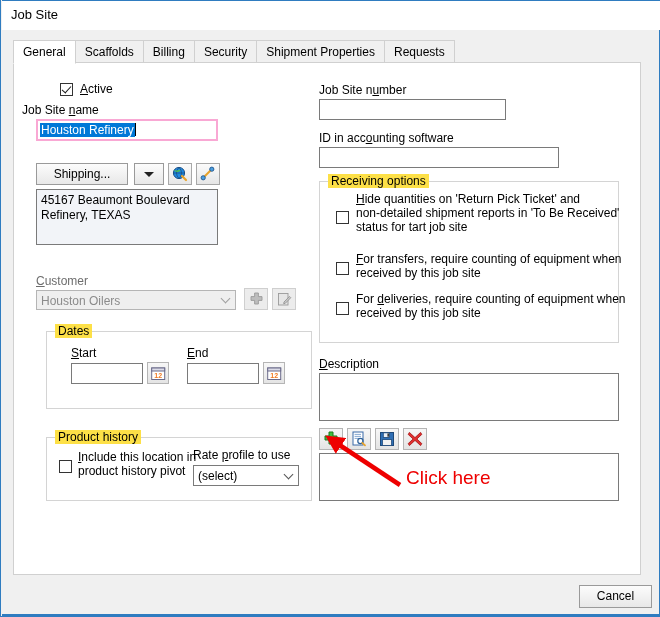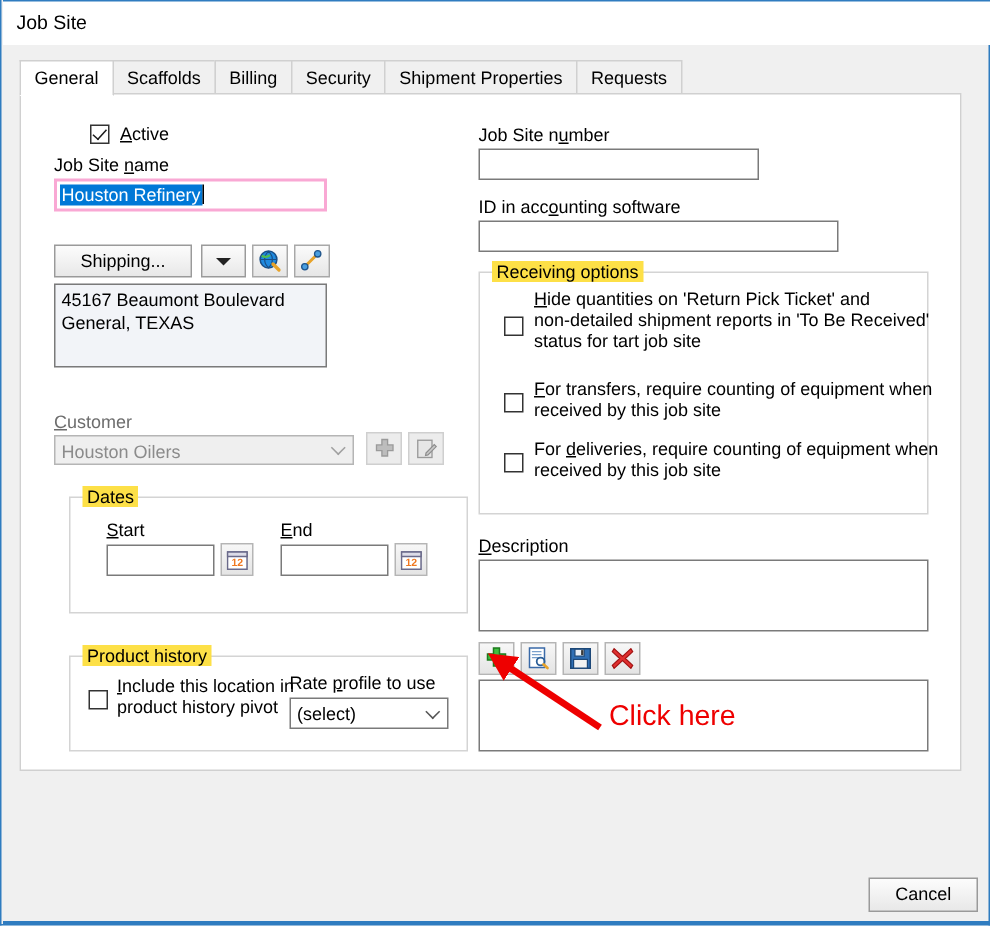--- a/index.html
+++ b/index.html
@@ -59,21 +59,21 @@
     background: #ffffff;
     border: 1px solid #d0d0d0;
     border-bottom: 1px solid #ffffff;
     z-index: 3;
     height: 24px;
   }
   
   #panel {
     position: absolute;
     left: 12px; top: 62px;
-    width: 628px; height: 452px;
+    width: 628px; height: 513px;
     background: #ffffff;
     border: 1px solid #d0d0d0;
   }
   .lbl { position: absolute; font-size: 12px; white-space: nowrap; color: #000; }
   .lbl u { text-decoration: underline; }
   .dim { color: #6d6d6d; }
 
   .txt {
     position: absolute;
     background: #ffffff;
@@ -224,21 +224,21 @@
     <div class="tab">Security</div>
     <div class="tab">Shipment Properties</div>
     <div class="tab">Requests</div>
   </div>
 
   <div id="panel">
 
     <div class="cb checked" style="left:46px; top:20px;"></div>
     <div class="lbl" style="left:66px; top:19px;"><u>A</u><span>ctive</span></div>
 
-    <div class="lbl" style="left:22px; top:40px;">Job Site <u>n</u>ame</div>
+    <div class="lbl" style="left:8px; top:40px;">Job Site <u>n</u>ame</div>
     <div class="txt focused" style="left:22px; top:56px; width:182px; height:22px; padding:2px;">
       <span class="sel-text">Houston Refinery</span><span class="caret"></span>
     </div>
 
     <div class="btn" style="left:22px; top:100px; width:92px; height:22px; line-height:20px;">
       <span>Shipping...</span>
     </div>
     <div class="btn" style="left:120px; top:100px; width:30px; height:22px;">
       <span class="dd-arrow"></span>
     </div>
@@ -253,21 +253,21 @@
     <div class="iconbtn" style="left:182px; top:100px; width:24px; height:22px;">
       <svg width="16" height="16" viewBox="0 0 16 16" style="position:absolute;left:3px;top:2px;">
         <path d="M3.5 11.5 L11.5 3.5" stroke="#e8a32a" stroke-width="2" stroke-linecap="round"></path>
         <circle cx="3.2" cy="11.8" r="2.1" fill="#4a9fe0" stroke="#20558c" stroke-width="0.9"></circle>
         <circle cx="11.8" cy="3.2" r="2.1" fill="#4a9fe0" stroke="#20558c" stroke-width="0.9"></circle>
       </svg>
     </div>
 
     <div class="ta shaded" style="left:22px; top:126px; width:182px; height:56px;">
       <div>45167 Beaumont Boulevard</div>
-      <div>General, TEXAS</div>
+      <div>Refinery, TEXAS</div>
     </div>
 
     <div class="lbl dim" style="left:22px; top:211px;"><u>C</u>ustomer</div>
     <div class="combo disabled" style="left:22px; top:227px; width:200px; height:20px;">
       <span class="cval">Houston Oilers</span>
       <span class="chev"></span>
     </div>
     <div class="iconbtn dis" style="left:230px; top:225px; width:24px; height:22px;">
       <svg width="15" height="15" viewBox="0 0 15 15" style="position:absolute;left:4px;top:3px;">
         <path d="M5.6 1 h3.8 v3.6 h3.6 v3.8 h-3.6 v3.6 h-3.8 v-3.6 h-3.6 v-3.8 h3.6 z" fill="#bdbdbd" stroke="#9a9a9a" stroke-width="0.9"></path>

